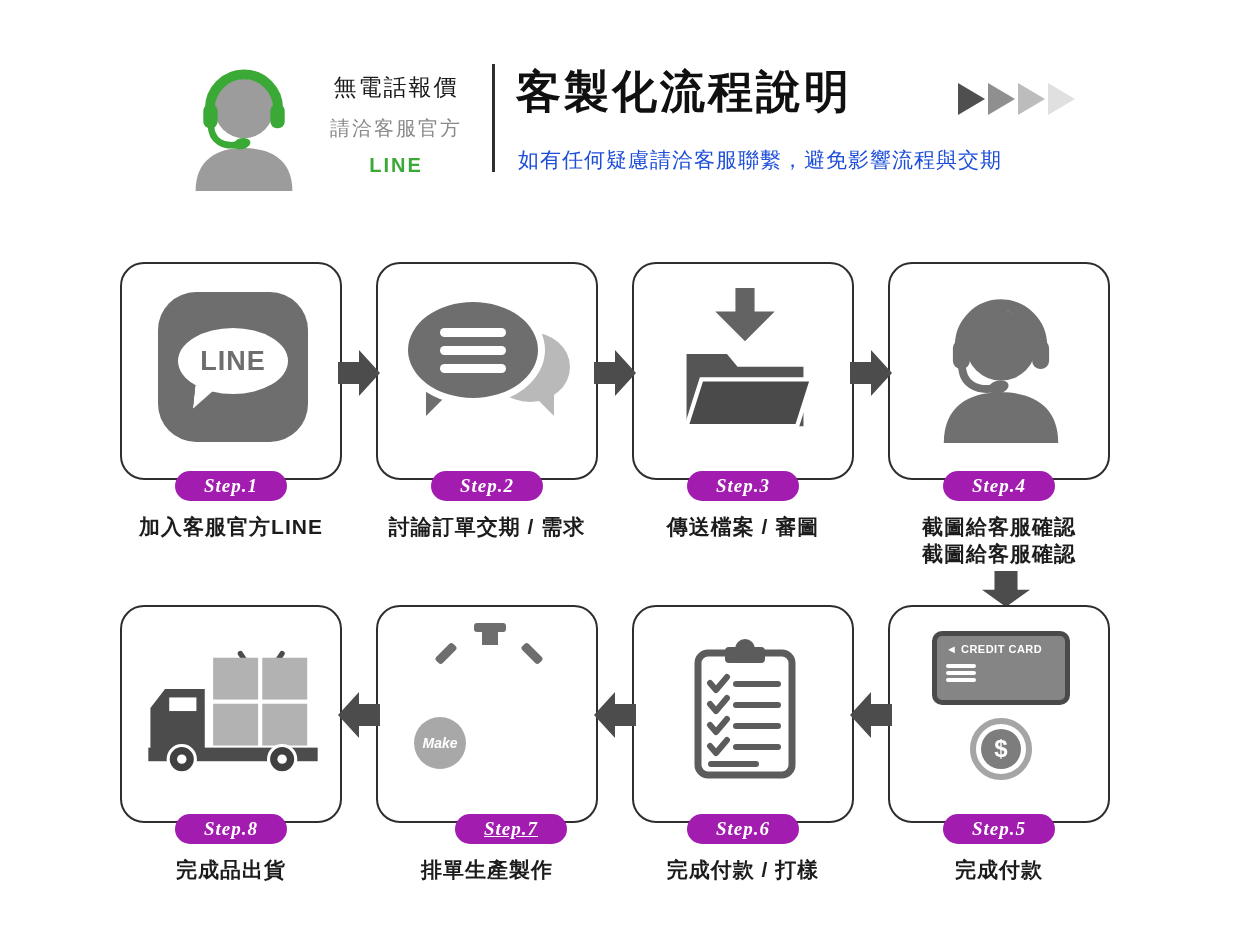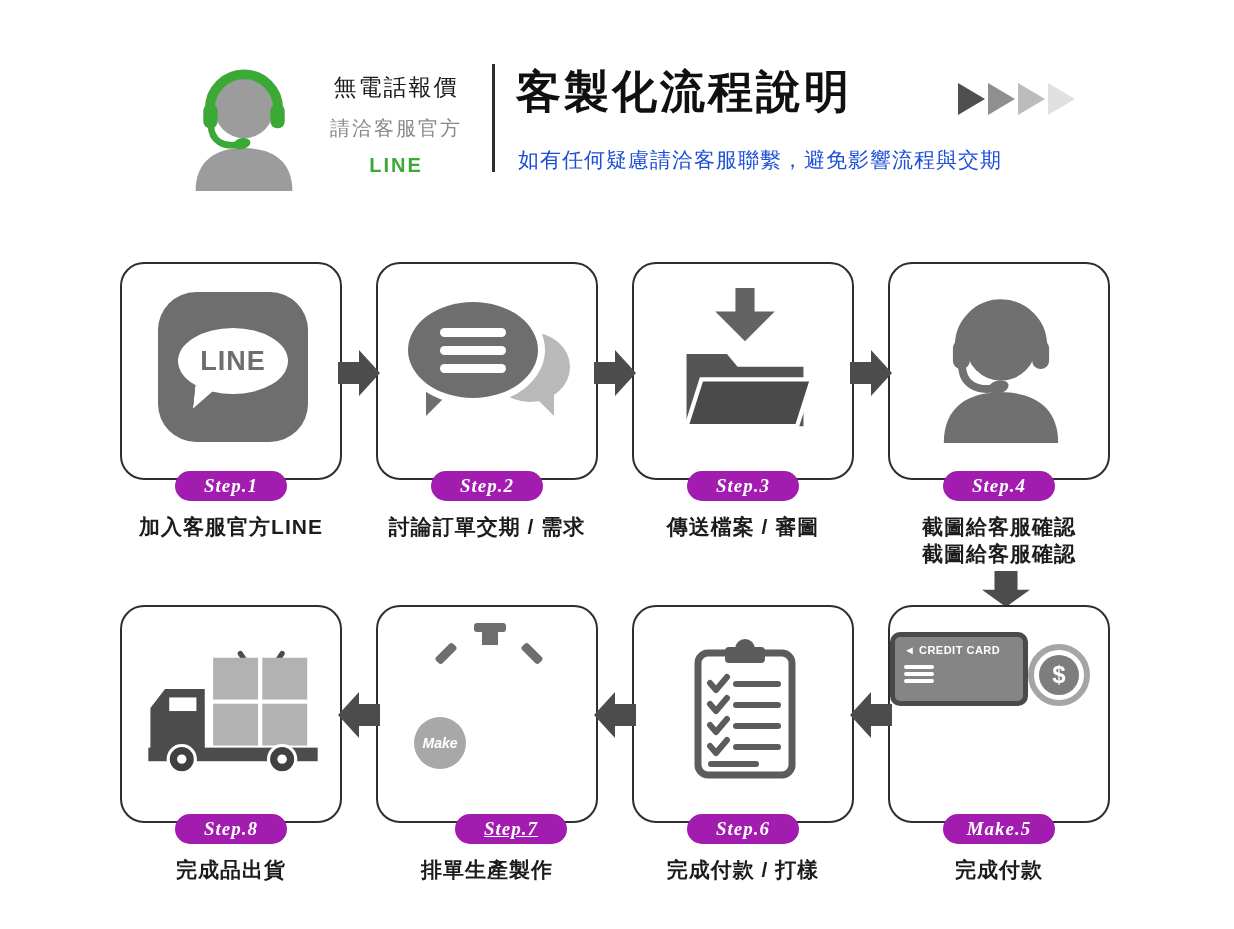--- a/index.html
+++ b/index.html
@@ -50,21 +50,21 @@
   .chat-back-tail { position:absolute; right:16px; top:92px; width:22px; height:22px; background:#b9b9b9;
                     clip-path:polygon(100% 0, 0 0, 100% 100%); }
   .chat-front { position:absolute; left:0; top:0; width:130px; height:96px; background:#6e6e6e; border-radius:50%;
                 display:flex; flex-direction:column; align-items:center; justify-content:center; gap:9px;
                 box-shadow:0 0 0 7px #fff; }
   .chat-front-tail { position:absolute; left:18px; top:86px; width:28px; height:28px; background:#6e6e6e;
                      clip-path:polygon(0 0, 100% 0, 0 100%); }
   .chat-line { width:66px; height:9px; background:#fff; border-radius:5px; }
 
   
-  .pay-icon { position:absolute; left:0; top:24px; width:222px; display:flex; flex-direction:row; align-items:center; }
+  .pay-icon { position:absolute; left:0; top:24px; width:222px; display:flex; flex-direction:column; align-items:center; }
   .card { width:138px; height:74px; background:#858585; border:5px solid #4a4a4a; border-radius:10px; padding:7px 9px; }
   .card-label { color:#fff; font-size:11px; font-weight:bold; letter-spacing:0.5px; white-space:nowrap; }
   .card-stripes { margin-top:9px; display:flex; flex-direction:column; gap:3px; width:30px; }
   .card-stripes i { display:block; height:4px; background:#fff; border-radius:2px; }
   .coin { margin-top:13px; width:62px; height:62px; border-radius:50%; border:6px solid #a5a5a5; background:#fff;
           display:flex; align-items:center; justify-content:center; }
   .coin-inner { width:40px; height:40px; border-radius:50%; background:#7d7d7d; color:#fff; font-weight:bold;
                 font-size:24px; display:flex; align-items:center; justify-content:center; }
 
   
@@ -236,21 +236,21 @@
       </div>
       <div class="coin">
         <div class="coin-inner">$</div>
       </div>
     </div>
   </div>
 
   <div class="badge" style="left:175px; top:814px;">Step.8</div>
   <div class="badge" style="left:455px; top:814px;text-decoration:underline;">Step.7</div>
   <div class="badge" style="left:687px; top:814px;">Step.6</div>
-  <div class="badge" style="left:943px; top:814px;">Make.5</div>
+  <div class="badge" style="left:943px; top:814px;">Step.5</div>
 
   <div class="lbl" style="left:101px; top:856px;">完成品出貨</div>
   <div class="lbl" style="left:357px; top:856px;">排單生產製作</div>
   <div class="lbl" style="left:613px; top:856px;">完成付款 / 打樣</div>
   <div class="lbl" style="left:869px; top:856px;">完成付款</div>
 
   <div class="arrow arrow-l" style="left:338px; top:692px;"></div>
   <div class="arrow arrow-l" style="left:594px; top:692px;"></div>
   <div class="arrow arrow-l" style="left:850px; top:692px;"></div>
 

